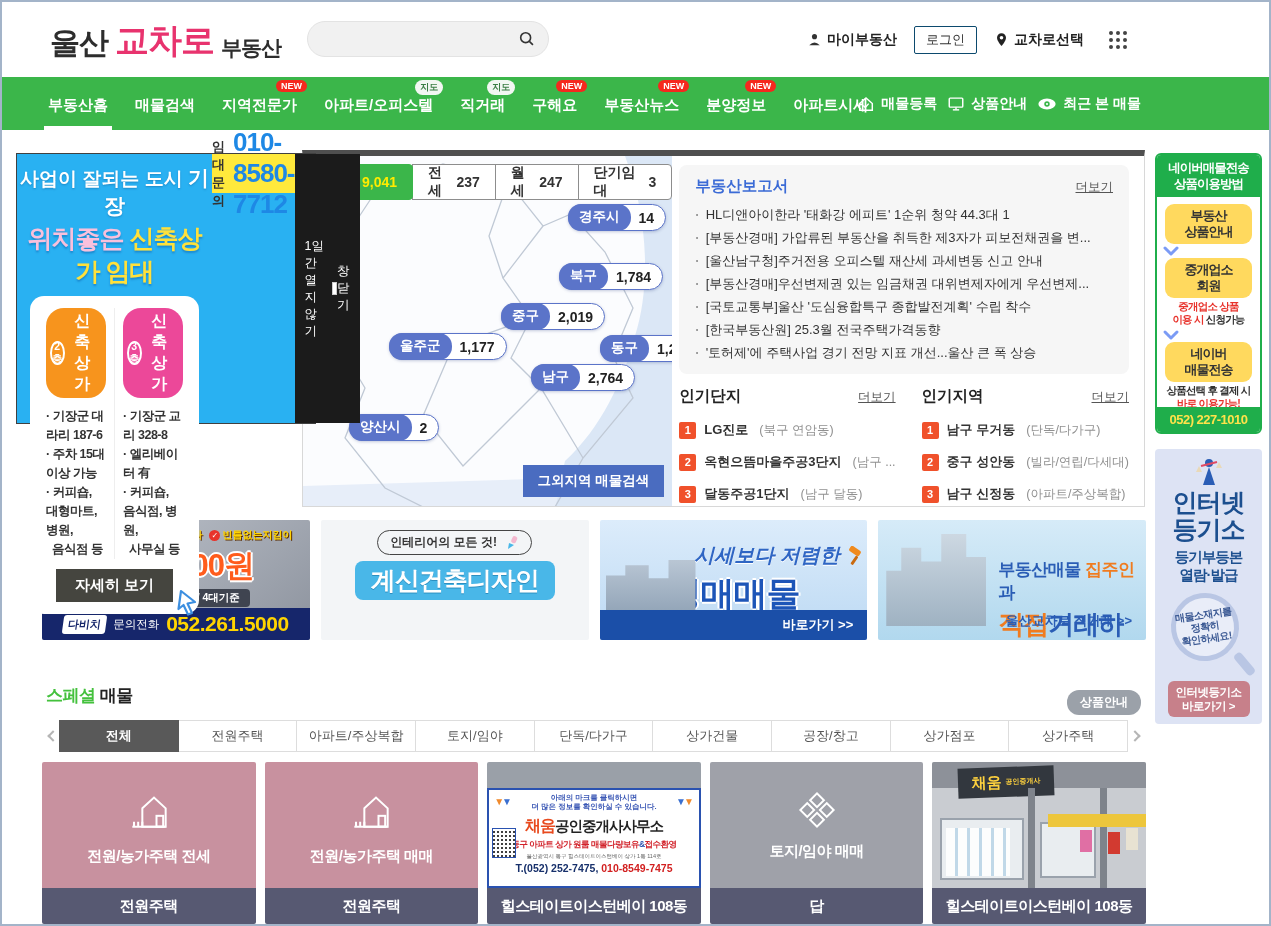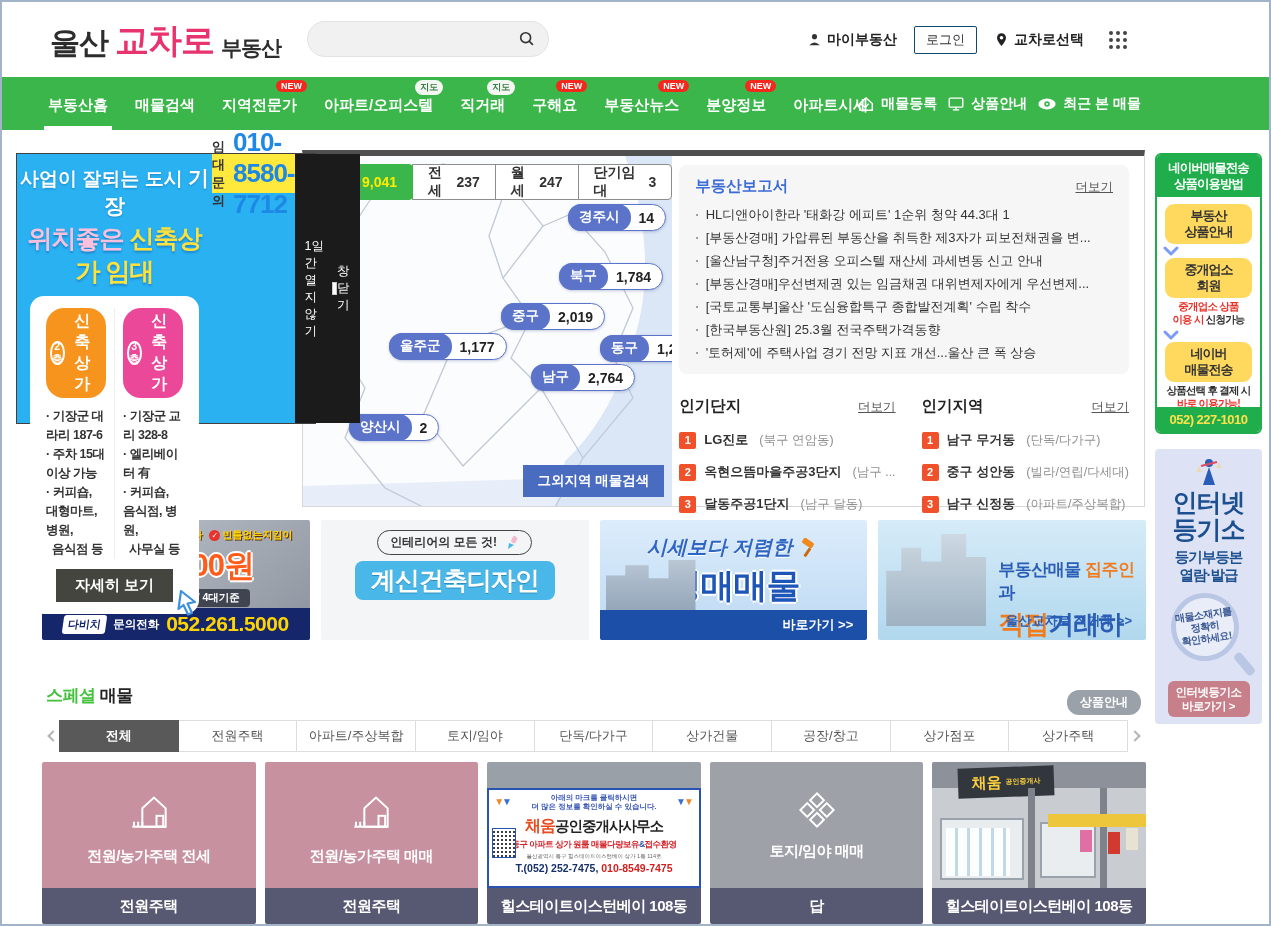--- a/index.html
+++ b/index.html
@@ -48,21 +48,21 @@
   .other-btn { position:absolute; right:8px; bottom:9px; background:#4a6cc0; color:#fff; border:none; font-family:inherit; font-size:13.5px; font-weight:700; padding:7px 15px; cursor:pointer; z-index:3; }
 
   .right-wrap { flex:1; padding:9px 15px 0 7px; }
   .report-box { background:#f6f6f6; border-radius:8px; padding:11px 16px 10px; }
   .box-head { display:flex; justify-content:space-between; align-items:baseline; }
   .report-title { font-size:15.5px; font-weight:700; color:#3b6bd6; cursor:pointer; }
   .more-link { font-size:12.5px; color:#555; text-decoration:underline; cursor:pointer; }
   .report-list { list-style:none; margin-top:6px; }
   .report-list li { font-size:13px; color:#333; line-height:23px; white-space:nowrap; overflow:hidden; cursor:pointer; }
   .report-list li::before { content:"·"; color:#999; font-weight:700; margin-right:6px; }
-  .popular-row { display:flex; gap:26px; margin-top:22px; }
+  .popular-row { display:flex; gap:26px; margin-top:12px; }
   .pop-col { flex:1; }
   .pop-title { font-size:15.5px; font-weight:700; color:#222; }
   .rank-item { display:flex; align-items:center; gap:8px; margin-top:14px; cursor:pointer; white-space:nowrap; overflow:hidden; }
   .rank-badge { flex:none; width:17px; height:17px; background:#f0512b; color:#fff; font-size:11px; font-weight:700; display:flex; align-items:center; justify-content:center; border-radius:2px; }
   .rank-name { font-size:13px; font-weight:700; color:#333; }
   .rank-sub { font-size:12.5px; color:#909090; margin-left:3px; }
 
   
   .popup { position:absolute; left:14px; top:151px; width:300px; height:271px; border:1px solid #404040; z-index:20; background:#29b1f2; display:flex; flex-direction:row; }
   .pp-blue { height:268px; text-align:center; padding-top:10px; }
@@ -115,31 +115,31 @@
   .b-cctv { background:linear-gradient(140deg,#c3c8d0,#8d939e); text-align:center; }
   .cam { position:absolute; left:6px; top:4px; width:34px; height:34px; border-radius:50%; background:radial-gradient(circle at 40% 40%,#f2f3f5,#9aa0a8); }
   .checks { display:flex; justify-content:center; gap:7px; margin-top:8px; }
   .chk { display:flex; align-items:center; gap:2px; font-size:10px; font-weight:800; color:#ffd400; text-shadow:1px 1px 0 #5a2c00; }
   .chk i { font-style:normal; width:11px; height:11px; border-radius:50%; background:#e8332c; color:#fff; font-size:8px; line-height:11px; text-shadow:none; }
   .cctv-price { font-size:31px; font-weight:900; color:#ff5c1c; letter-spacing:-1px; margin-top:3px;
     text-shadow:-2px 0 #fff,2px 0 #fff,0 -2px #fff,0 2px #fff,-1px -1px #fff,1px 1px #fff; }
   .cctv-terms { display:inline-block; background:#3f4450; color:#fff; font-size:10.5px; font-weight:700; border-radius:4px; padding:2px 10px; margin-top:1px; }
   .cctv-bar { position:absolute; left:0; right:0; bottom:0; height:32px; background:#16266b; display:flex; align-items:center; justify-content:center; gap:7px; }
   .cctv-brand { background:#fff; color:#16266b; font-size:11px; font-weight:900; padding:2px 5px; border-radius:3px; transform:skewX(-8deg); }
-  .cctv-call { color:#fff; font-size:11.5px; font-weight:700; }
+  .cctv-call { color:#fff; font-size:11.5px; font-weight:400; }
   .cctv-phone { color:#ffd400; font-size:21px; font-weight:900; letter-spacing:-0.5px; }
   .b-interior { background:#f3f5f7; text-align:center; }
   .int-tag { display:inline-flex; align-items:center; gap:6px; border:1.5px solid #444; border-radius:15px; font-size:12px; font-weight:700; color:#333; padding:3px 12px; margin-top:10px; }
   .int-title { display:inline-block; background:#49b7e8; color:#fff; font-size:25px; font-weight:900; letter-spacing:-1px; border-radius:8px; padding:3px 16px; margin-top:6px; text-shadow:0 1px 0 #2d8fc0; }
   .int-row { display:flex; align-items:center; justify-content:center; gap:8px; margin-top:7px; }
   .int-cta { background:#7d5b3e; color:#fff; font-size:12px; font-weight:800; padding:3px 9px; border-radius:3px; }
   .int-phone { color:#17306b; font-size:25px; font-weight:900; letter-spacing:-0.5px; }
   .b-auction { background:linear-gradient(180deg,#dcecfb,#bcd9f3); }
   .au-bld { position:absolute; left:6px; bottom:28px; width:90px; height:52px; background:linear-gradient(180deg,#b9c6d4,#93a5b8); clip-path:polygon(0 30%,22% 30%,22% 10%,48% 10%,48% 35%,70% 35%,70% 0,100% 0,100% 100%,0 100%); }
-  .au-l1 { position:relative; text-align:center; font-size:20px; font-weight:800; font-style:italic; color:#2f66c4; margin-top:14px; text-shadow:0 1px 0 #fff; }
+  .au-l1 { position:relative; text-align:right; font-size:20px; font-weight:800; font-style:italic; color:#2f66c4; margin-top:22px; text-shadow:0 1px 0 #fff; }
   .au-l2 { text-align:center; font-size:34px; font-weight:900; color:#1d55b8; letter-spacing:-1px; margin-top:2px;
     text-shadow:-2px 0 #fff,2px 0 #fff,0 -2px #fff,0 2px #fff; }
   .au-bar { position:absolute; left:0; right:0; bottom:0; height:30px; background:#1b4fa8; color:#fff; font-size:13px; font-weight:700; display:flex; align-items:center; justify-content:flex-end; padding-right:14px; }
   .b-direct { background:linear-gradient(180deg,#d6ebf8,#b1d8ee); }
   .di-bld { position:absolute; left:8px; top:14px; width:100px; height:92px; background:linear-gradient(180deg,#cdd8e2,#9fb2c2); clip-path:polygon(0 40%,15% 40%,15% 15%,35% 15%,35% 30%,55% 30%,55% 0,80% 0,80% 25%,100% 25%,100% 100%,0 100%); }
   .di-text { position:absolute; left:120px; top:38px; }
   .di-l1 { font-size:17px; font-weight:800; color:#2a5db5; letter-spacing:-0.5px; }
   .di-l1 .hl { color:#f07c20; }
   .di-l2 { font-size:26px; font-weight:900; color:#2a5db5; letter-spacing:-1px; margin-top:3px; }
   .di-l2 .hl { color:#f07c20; }

